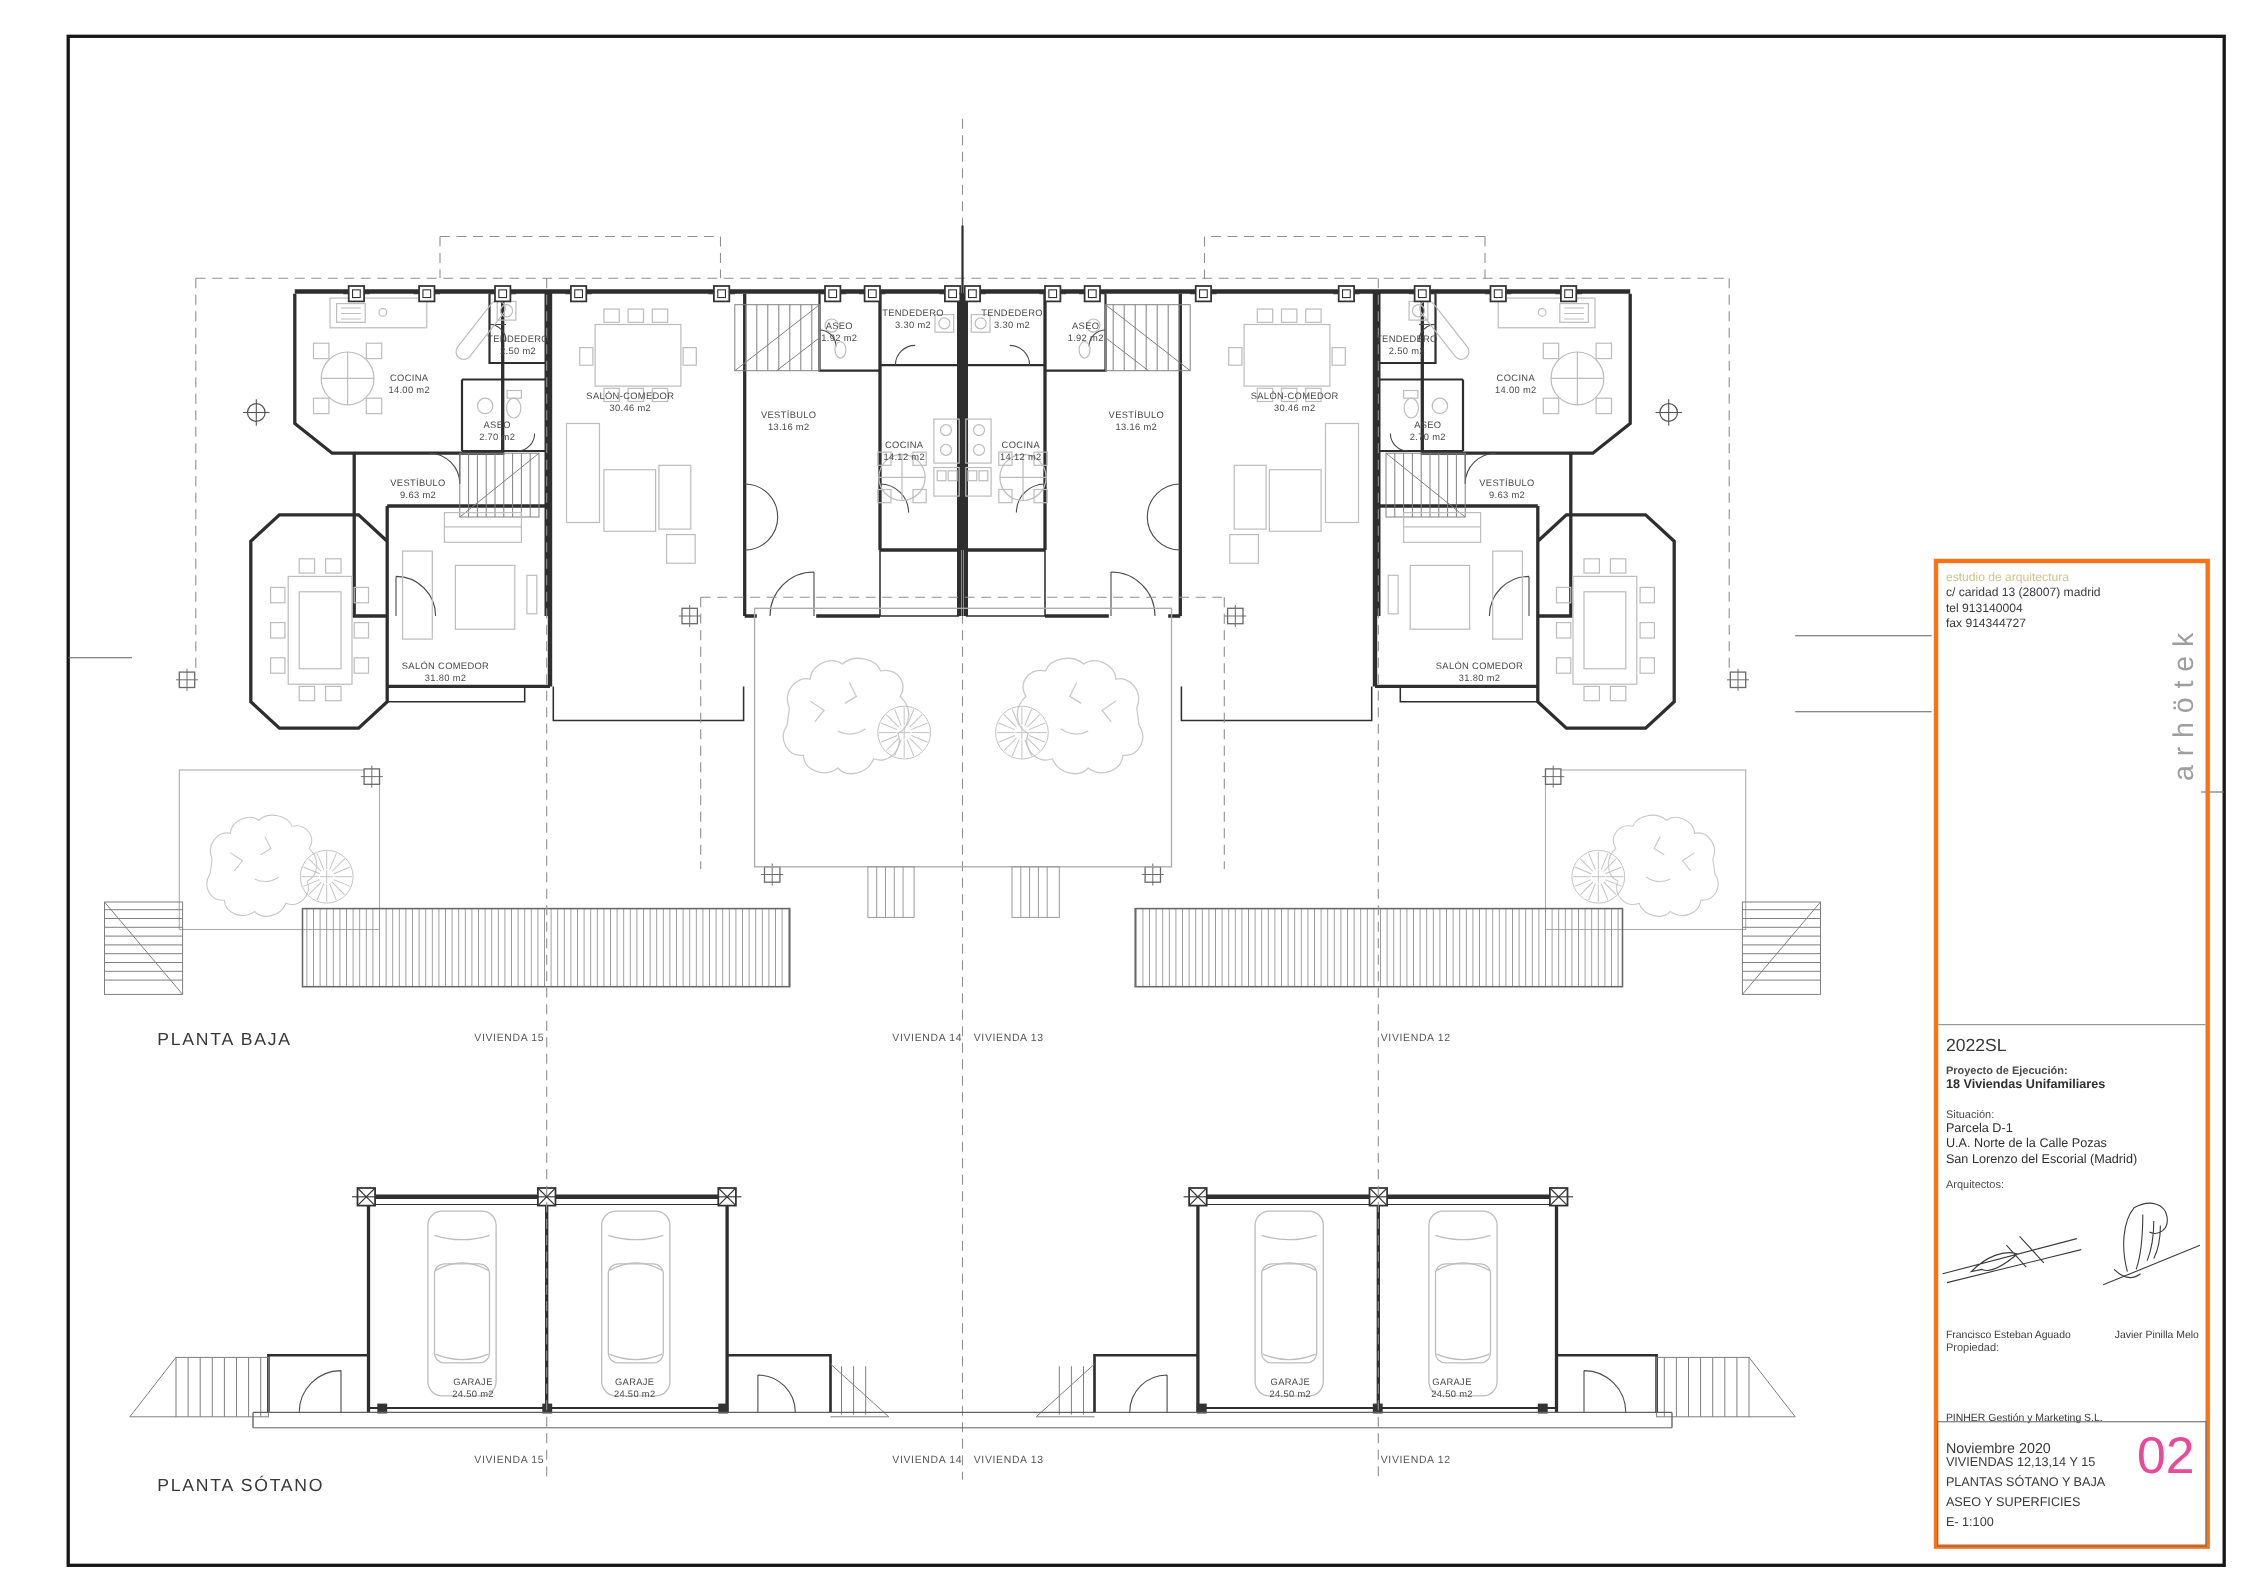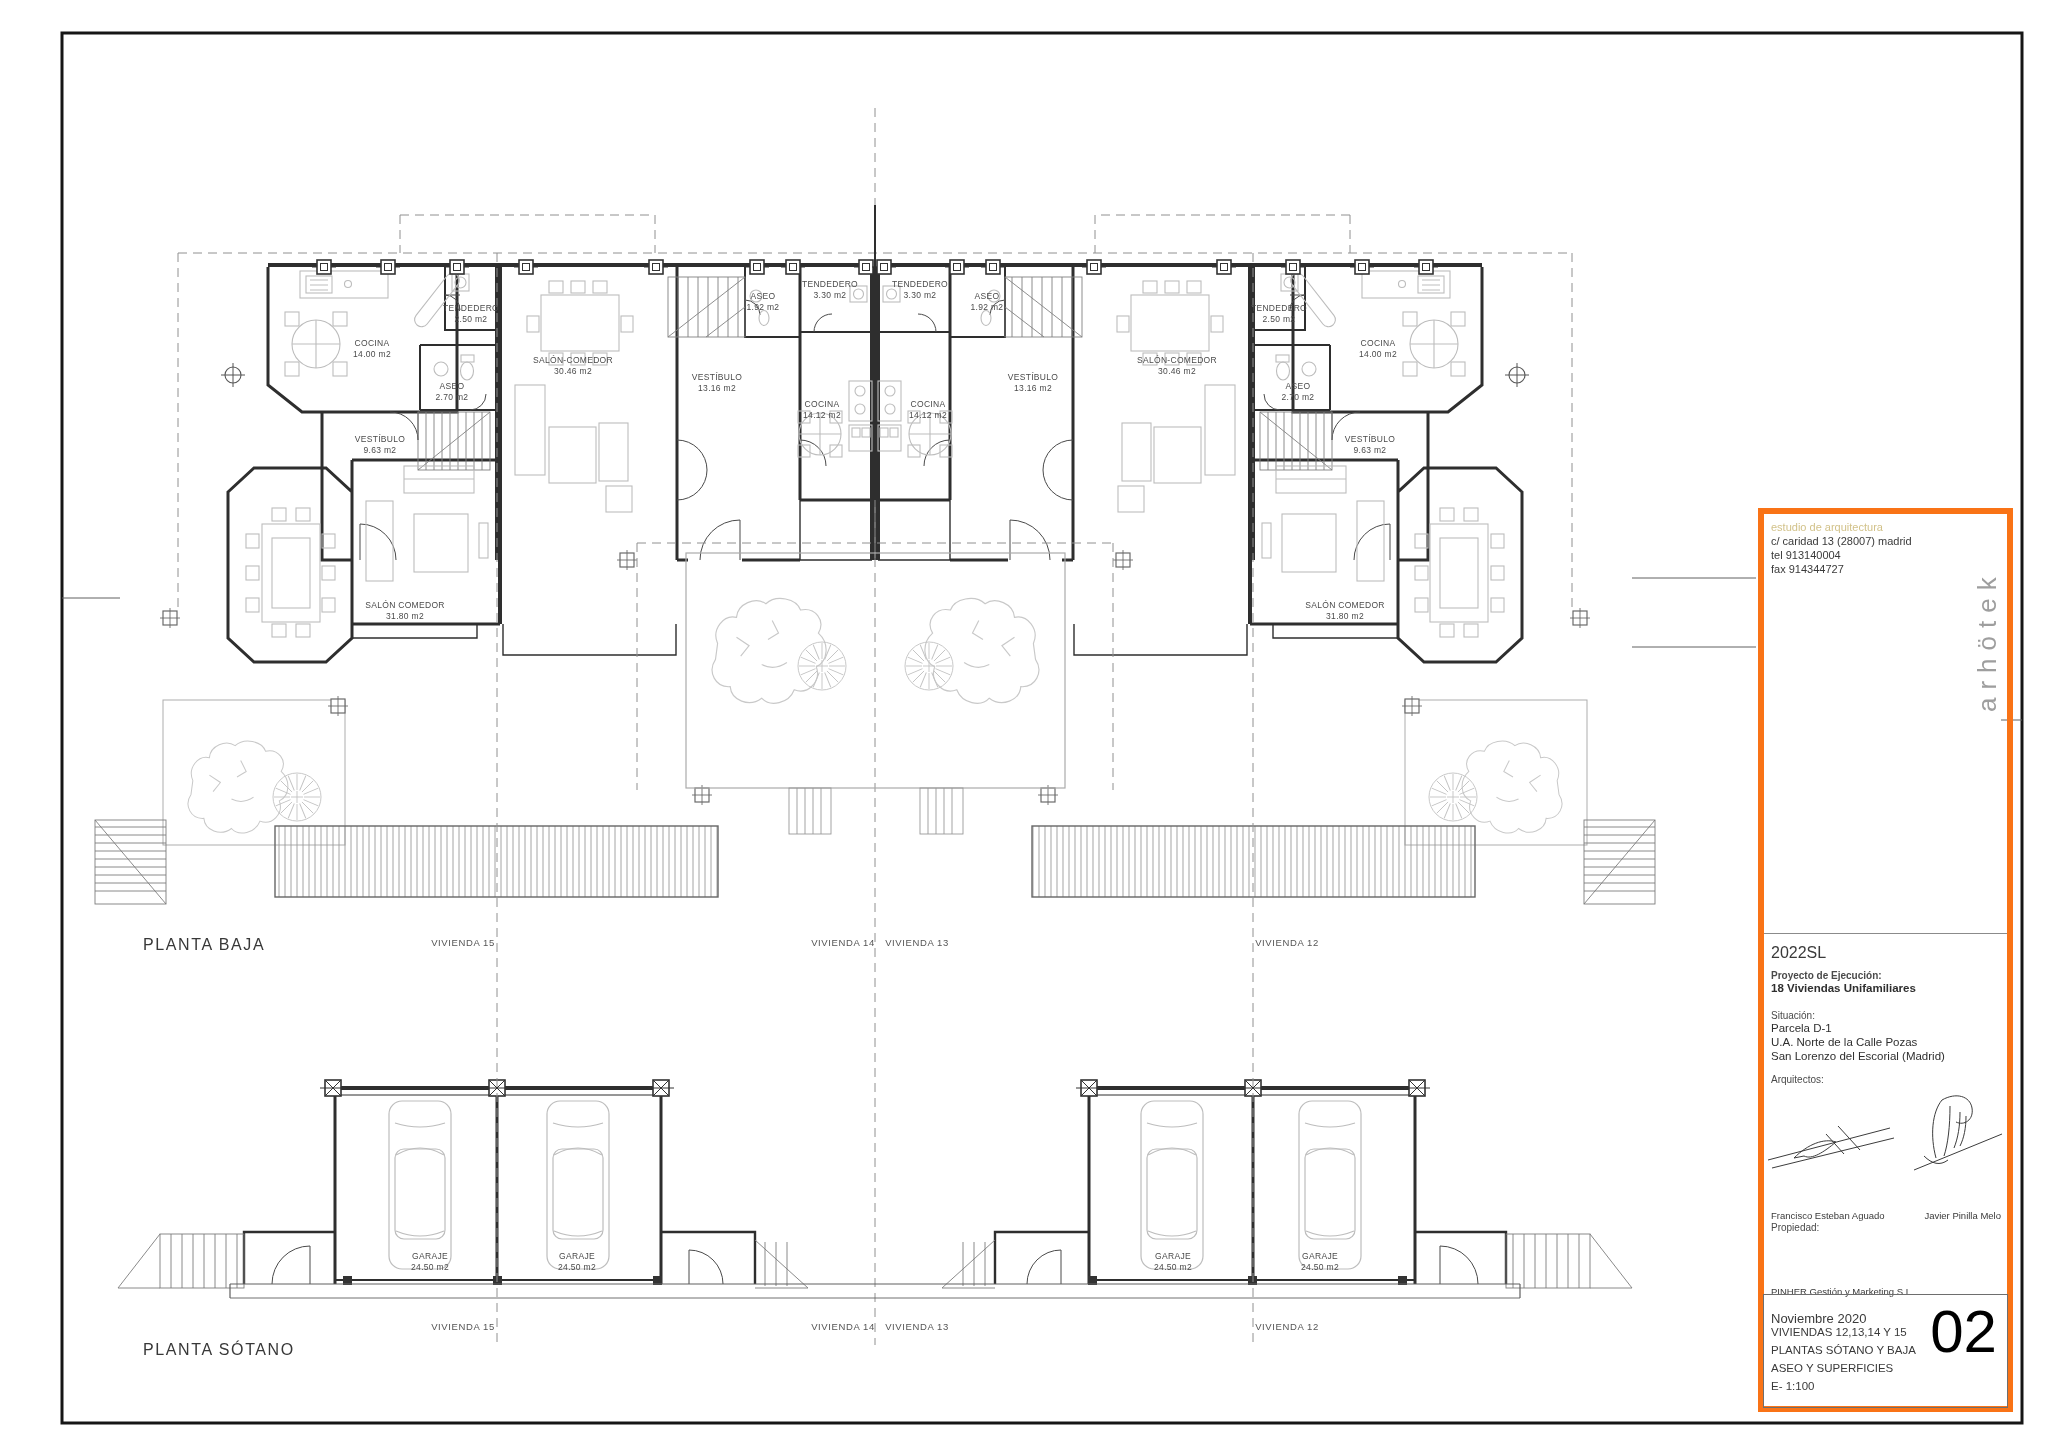--- a/index.html
+++ b/index.html
@@ -5,41 +5,41 @@
   html,body{margin:0;padding:0;background:#ffffff;}
   #sheet{position:relative;width:2048px;height:1448px;background:#ffffff;overflow:hidden;
          font-family:"Liberation Sans",sans-serif;}
   #planSvg{position:absolute;left:0;top:0;}
   svg text{font-family:"Liberation Sans",sans-serif;}
   .rm{font-size:8.5px;fill:#4a4a4a;letter-spacing:.3px;}
   .rv{font-size:9.5px;fill:#555;letter-spacing:.6px;}
   .pt{font-size:16px;fill:#383838;letter-spacing:1.6px;}
   
   .tb{position:absolute;left:1758px;top:508px;width:243px;height:892px;
-      border:6px solid #f97316;color:#3a3a3a;}
+      border:4px solid #f97316;color:#3a3a3a;}
   .tb-top{position:absolute;left:0;top:0;width:100%;height:419px;}
   .addr{position:absolute;left:7px;top:6px;font-size:11px;line-height:14px;}
   .studio{color:#d2c28a;}
   .logo{position:absolute;right:4px;top:8px;height:190px;writing-mode:vertical-rl;
         transform:rotate(180deg);font-size:26px;letter-spacing:8px;color:#9e9e9e;}
   .tb-mid{position:absolute;left:0;top:419px;width:100%;height:361px;border-top:1px solid #8b8b8b;}
   .code{position:absolute;left:7px;top:10px;font-size:16px;}
   .lab{font-size:10px;color:#4a4a4a;}
   .val{font-size:11.5px;color:#2f2f2f;line-height:14px;}
   .blkA{position:absolute;left:7px;top:36px;font-weight:bold;}
   .blkB{position:absolute;left:7px;top:76px;}
   .blkC{position:absolute;left:7px;top:140px;}
   .sigs{position:absolute;left:0px;top:152px;width:243px;height:92px;}
   .signames{position:absolute;left:7px;top:248px;width:230px;display:flex;justify-content:space-between;font-size:9.5px;margin-top:28px;}
   .blkD{position:absolute;left:7px;top:288px;}
   .prop{position:absolute;left:7px;top:352px;font-size:9.5px;}
   .tb-box{position:absolute;left:-1px;top:780px;width:243px;height:112px;border:1px solid #6e6e6e;}
   .date{position:absolute;left:7px;top:16px;font-size:13px;}
   .dlines{position:absolute;left:7px;top:28px;font-size:11.5px;line-height:18px;}
-  .shno{position:absolute;right:10px;top:2px;font-size:60px;color:#000000;}
+  .shno{position:absolute;right:10px;top:2px;font-size:47px;color:#ec4899;}
 </style>
 </head>
 <body>
 
 <div id="sheet">
 
 <svg id="planSvg" width="2048" height="1448" viewBox="0 0 2048 1448">
   <defs>
     <pattern id="hv" width="6" height="12" patternUnits="userSpaceOnUse">
       <line x1="3" y1="0" x2="3" y2="12" stroke="#9a9a9a" stroke-width="0.9"></line>

